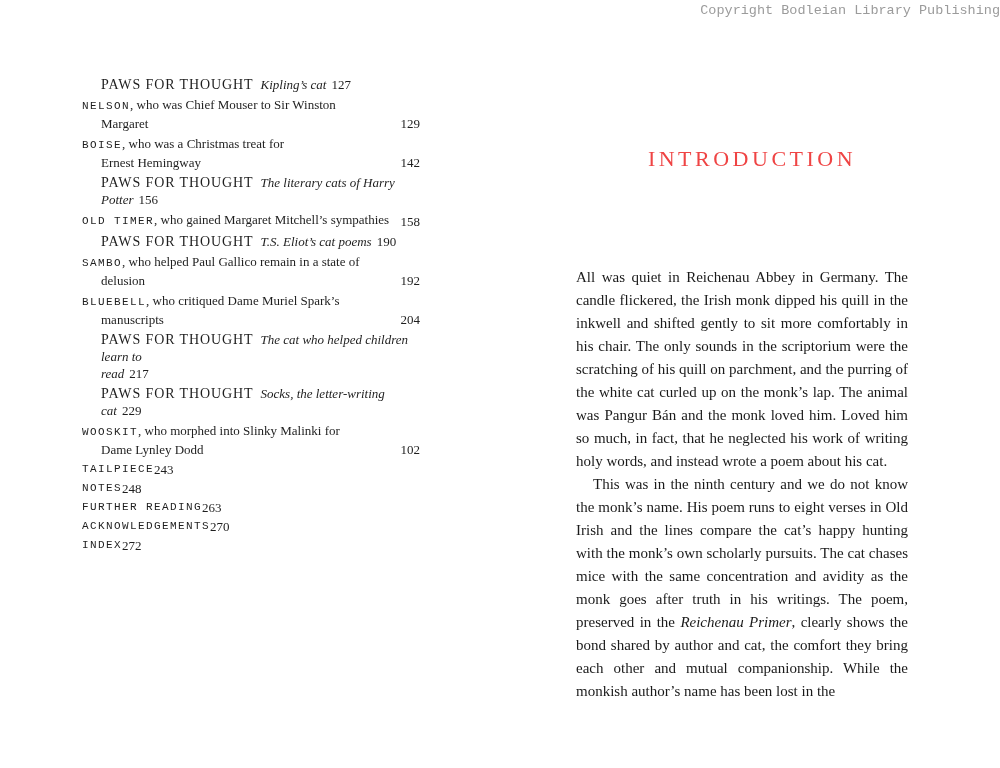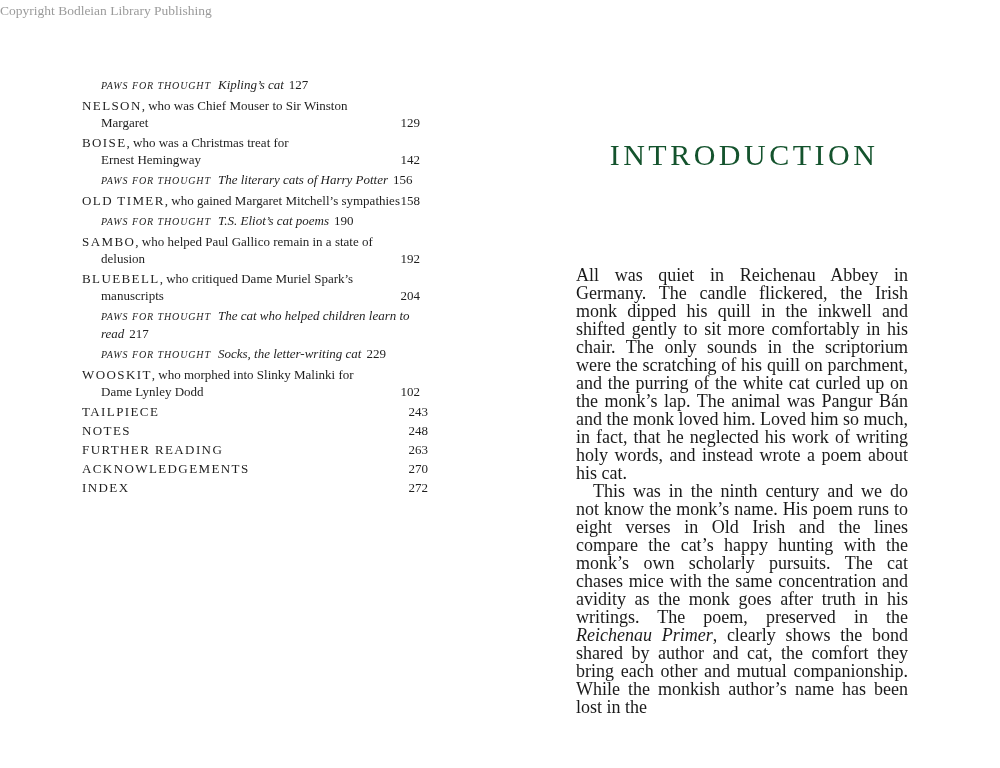--- a/index.html
+++ b/index.html
@@ -9,55 +9,55 @@
     font-family:"Liberation Serif", serif;
     color:#1e1e1e;
     position:relative;
     overflow:hidden;
   }
   .spread { position:absolute; inset:0; }
 
   
   .watermark {
     position:absolute; top:3px; left:0; width:100%;
-    text-align:left;
-    font-family:Liberation Serif, serif;
+    text-align:right;
+    font-family:Liberation Mono, monospace;
     font-size:13.5px;
     color:#9b9b9b;
   }
 
   
   #toc {
     position:absolute; left:82px; top:76px; width:346px;
     font-size:13px; line-height:17px;
   }
   .toc-main { position:relative; margin-bottom:3px; white-space:nowrap; }
   .toc-line2 { padding-left:19px; white-space:nowrap; }
-  .sc-name { font-size:13px; letter-spacing:1.4px; }
+  .sc-name { font-size:11px; letter-spacing:1.4px;font-family:Liberation Mono, monospace; }
   .toc-paws { margin:0 0 3px 19px; }
   .paws-prefix {
-    font-style:italic; font-size:10px; letter-spacing:0.9px;
+    font-size:14px; letter-spacing:0.9px;
     margin-right:7px;
   }
   .paws-title { font-style:italic; font-size:13px; }
   .toc-num {}
   .toc-num-inline { margin-left:5px; }
   .toc-num-abs { position:absolute; right:8px; bottom:0; }
-  .toc-back { display:flex; justify-content:space-between; margin-bottom:2px; }
+  .toc-back { display:flex; margin-bottom:2px; }
 
   
   .chapter-title {
     position:absolute; left:570px; top:130px; width:332px;
-    margin:8px; text-align:center;
-    font-size:30px; font-weight:400; letter-spacing:3.5px;
-    color:#14532d;
+    margin:16px; text-align:center;
+    font-size:22px; font-weight:400; letter-spacing:3.5px;
+    color:#ef4444;
   }
   #body-text {
     position:absolute; left:576px; top:266px; width:332px;
-    font-size:18px; line-height:18px;
+    font-size:15px; line-height:23px;
     text-align:justify;
     color:#1a1a1a;
   }
   .body-para { margin:0; }
   .body-para.indented { text-indent:17px; }
 </style>
 </head>
 <body>
 
 <div class="spread">

